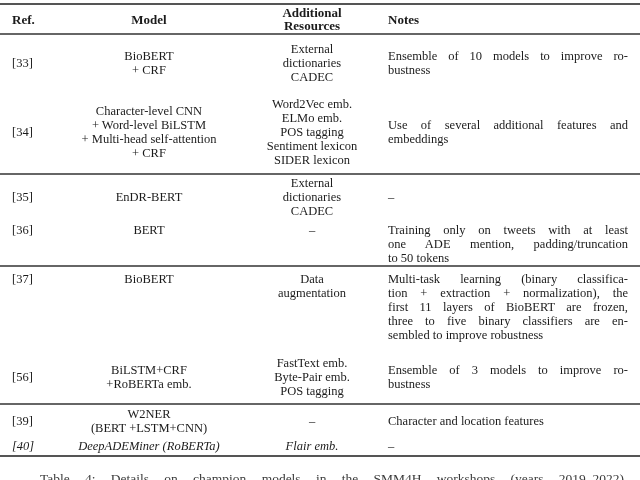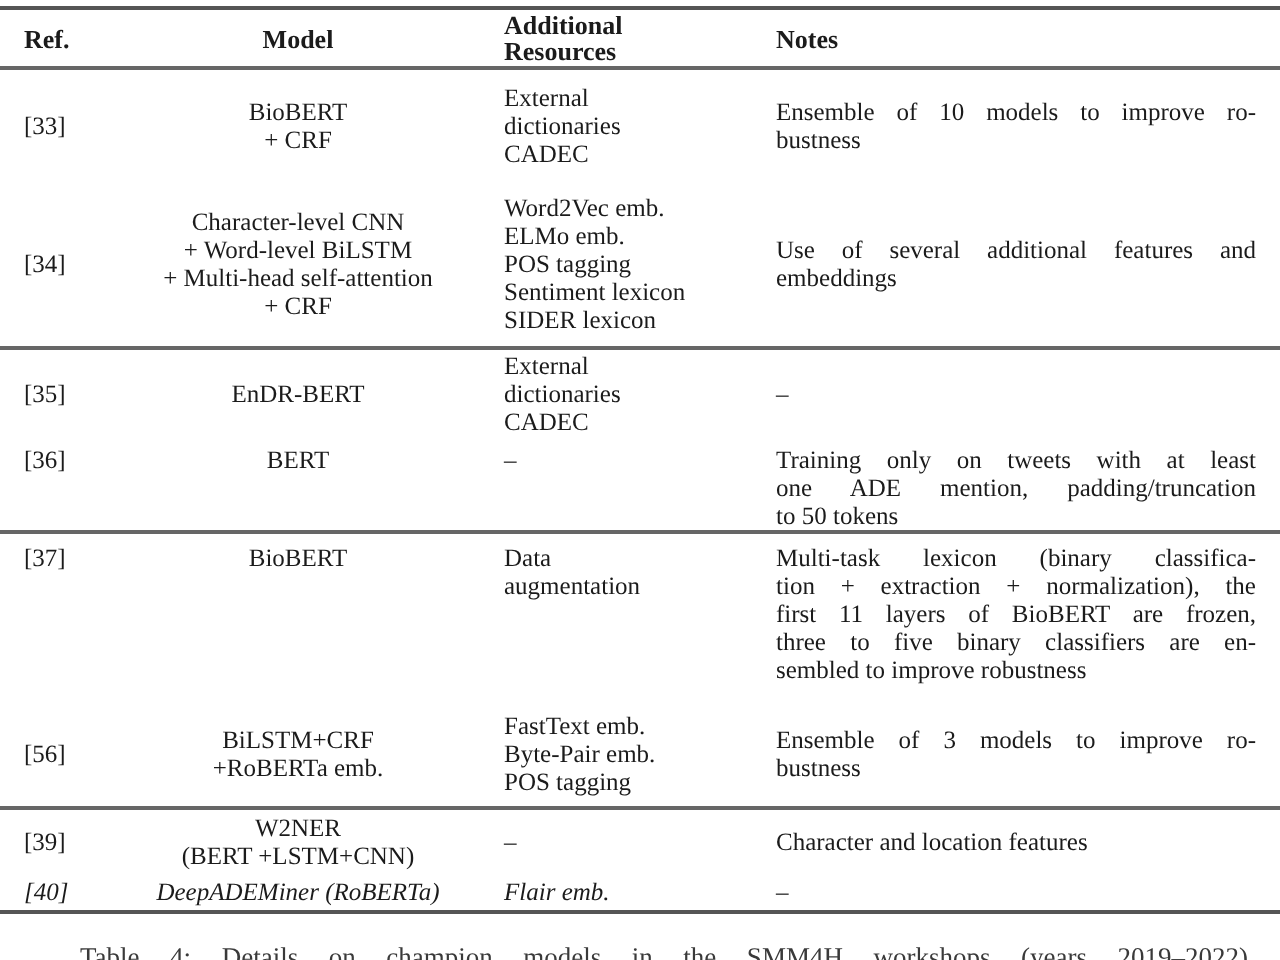--- a/index.html
+++ b/index.html
@@ -9,21 +9,21 @@
     border-collapse:collapse;table-layout:fixed;width:640px;margin-top:3px;
     border-top:2px solid #555;border-bottom:2px solid #555;
   }
   col.c-ref{width:46px;} col.c-model{width:206px;} col.c-res{width:120px;} col.c-notes{width:268px;}
   th,td{padding:0;font-size:12.5px;line-height:14px;font-weight:normal;vertical-align:middle;}
   thead th{font-weight:bold;font-size:13px;height:28px;line-height:13px;}
   thead tr{border-bottom:2px solid #666;}
   tr.group-end{border-bottom:2px solid #666;}
   .th-ref, .td-ref{text-align:left;padding-left:12px;}
   .th-model, .td-model{text-align:center;}
-  .th-res, .td-res{text-align:left;white-space:pre-line;}
+  .th-res, .td-res{text-align:center;white-space:pre-line;}
   .th-notes, .td-notes{text-align:left;padding-left:16px;padding-right:12px;}
   tr.vtop td{vertical-align:top;padding-top:5px;}
   td div{line-height:14px;}
   .td-notes .jl{text-align:justify;text-align-last:justify;}
   .caption{
     position:absolute;left:0;right:0;top:471px;height:18px;
     padding:0 16px 0 40px;font-size:13.5px;line-height:15px;color:#3a3a3a;
     text-align:justify;text-align-last:justify;white-space:nowrap;overflow:hidden;
   }
 </style>
@@ -97,21 +97,21 @@
             <div>to 50 tokens</div>
           </td>
         </tr>
         <tr class="vtop" style="height: 84px; margin-left: 32px;">
           <td class="td-ref">[37]</td>
           <td class="td-model">
             <div>BioBERT</div>
           </td>
           <td class="td-res"><div>Data</div><div>augmentation</div></td>
           <td class="td-notes">
-            <div class="jl">Multi-task lexicon (binary classifica-</div>
+            <div class="jl">Multi-task learning (binary classifica-</div>
             <div class="jl">tion + extraction + normalization), the</div>
             <div class="jl">first 11 layers of BioBERT are frozen,</div>
             <div class="jl">three to five binary classifiers are en-</div>
             <div>sembled to improve robustness</div>
           </td>
         </tr>
         <tr class="group-end" style="height: 54px;">
           <td class="td-ref">[56]</td>
           <td class="td-model">
             <div>BiLSTM+CRF</div>

